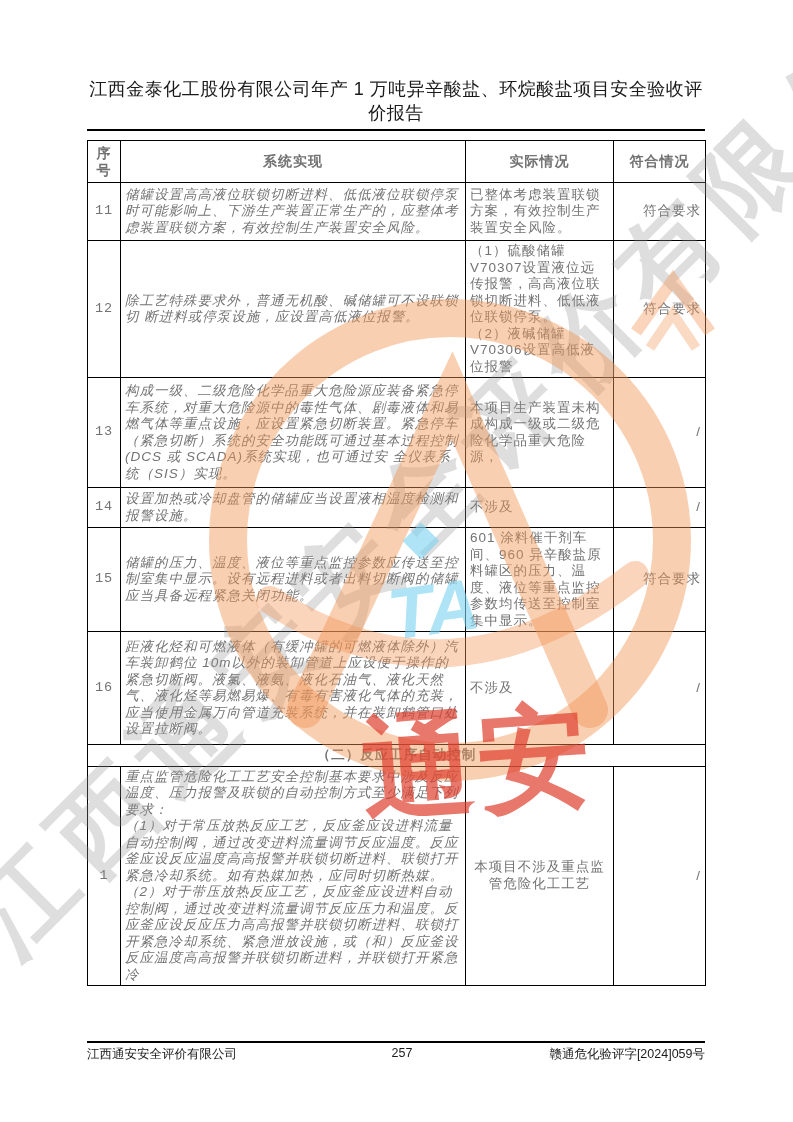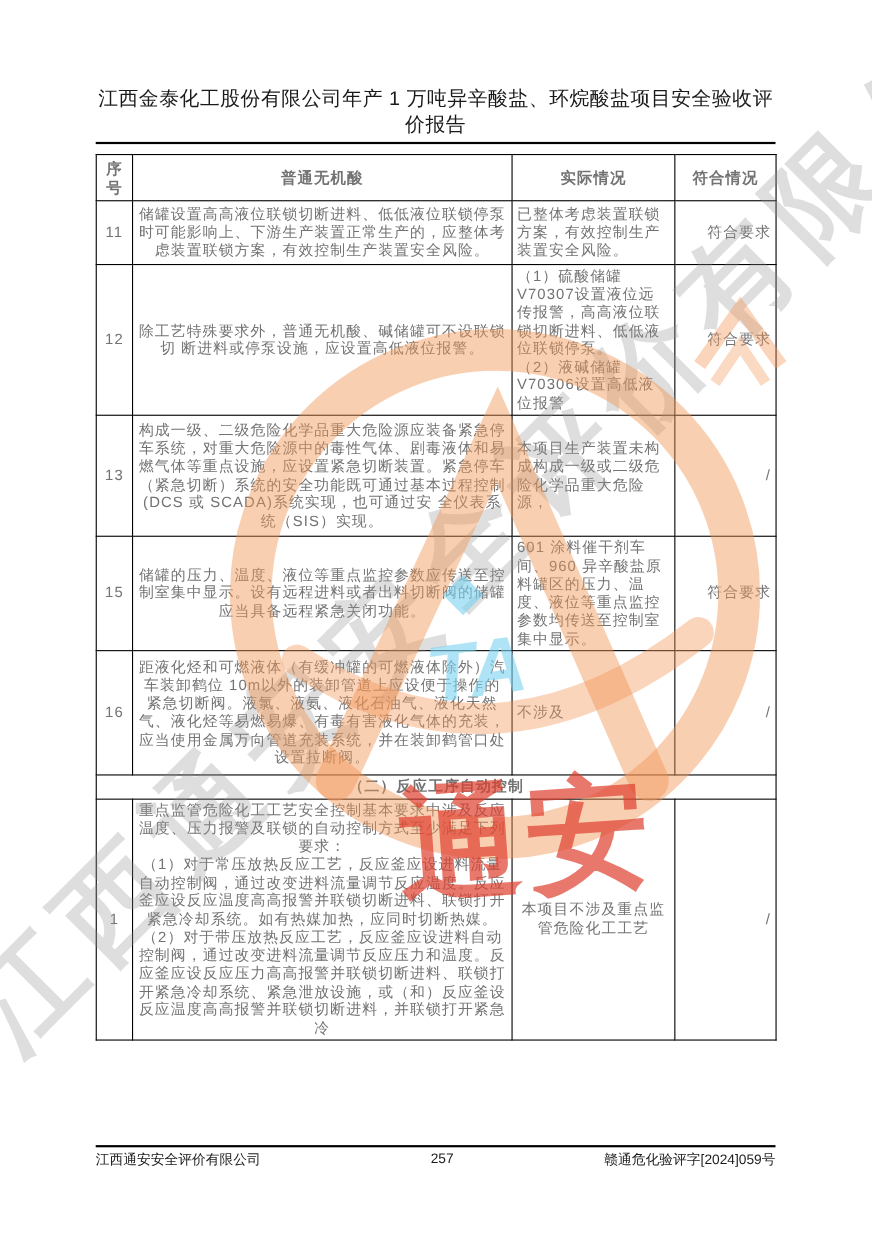--- a/index.html
+++ b/index.html
@@ -22,22 +22,22 @@
   table.checklist th, table.checklist td {
     border:1px solid #000; vertical-align:middle;
     padding:2px 4px; line-height:16.5px; letter-spacing:1px;
     overflow:hidden;
   }
   col.c-num   { width:33px; }
   col.c-cont  { width:345px; }
   col.c-act   { width:148px; }
   col.c-comp  { width:92px; }
   th { font-weight:bold; font-size:14px; text-align:center; line-height:17px; }
-  td.num   { text-align:center; }
-  td.cont  { text-align:center; white-space:pre-wrap; }
+  td.num   { text-align:center;font-family:Liberation Mono, monospace; }
+  td.cont  { text-align:left; white-space:pre-wrap;font-style:italic; }
   td.act   { text-align:left; white-space:pre-wrap; }
   td.act.center { text-align:center; }
   td.comp  { text-align:right; }
   tr.section-row td {
     font-weight:bold; text-align:center; letter-spacing:1px;
   }
   .doc-footer {
     position:absolute; left:87px; top:1041px; width:618px;
     border-top:2px solid #000; padding-top:3px;
     display:flex; justify-content:space-between; align-items:baseline;
@@ -98,21 +98,21 @@
     <table class="checklist">
       <colgroup>
         <col class="c-num">
           <col class="c-cont">
           <col class="c-act">
           <col class="c-comp">
       </colgroup>
       <thead>
         <tr style="height:42px;">
           <th>序号</th>
-          <th>普通无机酸</th>
+          <th>系统实现</th>
           <th>实际情况</th>
           <th>符合情况</th>
         </tr>
       </thead>
       <tbody id="table-body">
           <tr style="height: 58px;">
             <td class="num">11</td>
             <td class="cont">储罐设置高高液位联锁切断进料、低低液位联锁停泵时可能影响上、下游生产装置正常生产的，应整体考虑装置联锁方案，有效控制生产装置安全风险。</td>
             <td class="act">已整体考虑装置联锁方案，有效控制生产装置安全风险。</td>
             <td class="comp">符合要求</td>
@@ -121,20 +121,26 @@
             <td class="num">12</td>
             <td class="cont">除工艺特殊要求外，普通无机酸、碱储罐可不设联锁切 断进料或停泵设施，应设置高低液位报警。</td>
             <td class="act">（1）硫酸储罐 V70307设置液位远传报警，高高液位联锁切断进料、低低液位联锁停泵。
 （2）液碱储罐 V70306设置高低液位报警</td>
             <td class="comp">符合要求</td>
           </tr>
           <tr style="height: 110px;">
             <td class="num">13</td>
             <td class="cont">构成一级、二级危险化学品重大危险源应装备紧急停车系统，对重大危险源中的毒性气体、剧毒液体和易燃气体等重点设施，应设置紧急切断装置。紧急停车（紧急切断）系统的安全功能既可通过基本过程控制(DCS 或 SCADA)系统实现，也可通过安 全仪表系统（SIS）实现。</td>
             <td class="act">本项目生产装置未构成构成一级或二级危险化学品重大危险源，</td>
+            <td class="comp">/</td>
+          </tr>
+          <tr style="height: 40px;">
+            <td class="num">14</td>
+            <td class="cont">设置加热或冷却盘管的储罐应当设置液相温度检测和报警设施。</td>
+            <td class="act">不涉及</td>
             <td class="comp">/</td>
           </tr>
           <tr style="height: 86px;">
             <td class="num">15</td>
             <td class="cont">储罐的压力、温度、液位等重点监控参数应传送至控制室集中显示。设有远程进料或者出料切断阀的储罐应当具备远程紧急关闭功能。</td>
             <td class="act">601 涂料催干剂车间、960 异辛酸盐原料罐区的压力、温度、液位等重点监控参数均传送至控制室集中显示。</td>
             <td class="comp">符合要求</td>
           </tr>
           <tr style="height: 113px;">
             <td class="num">16</td>

